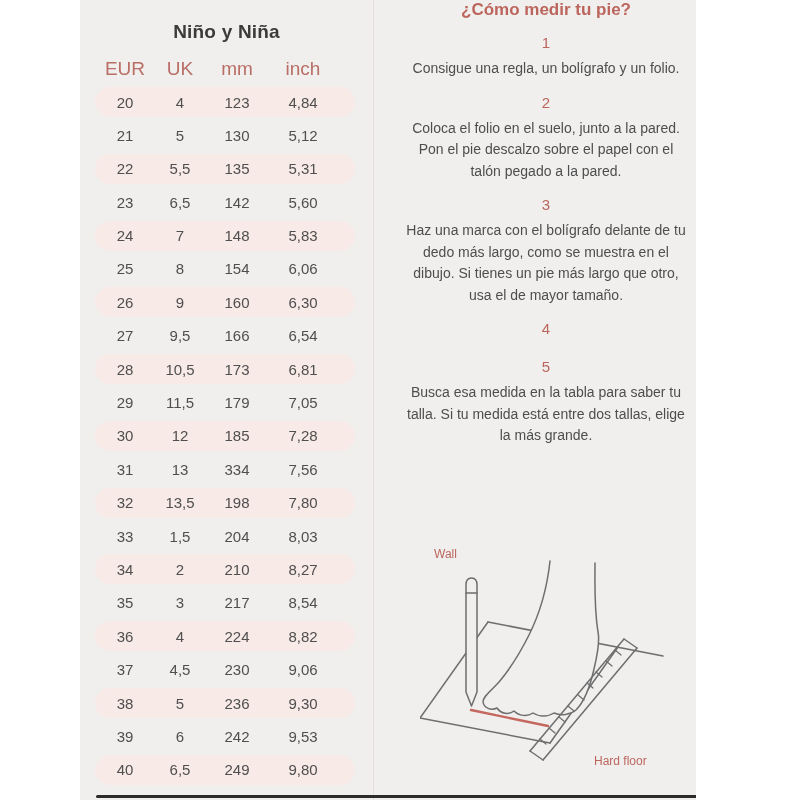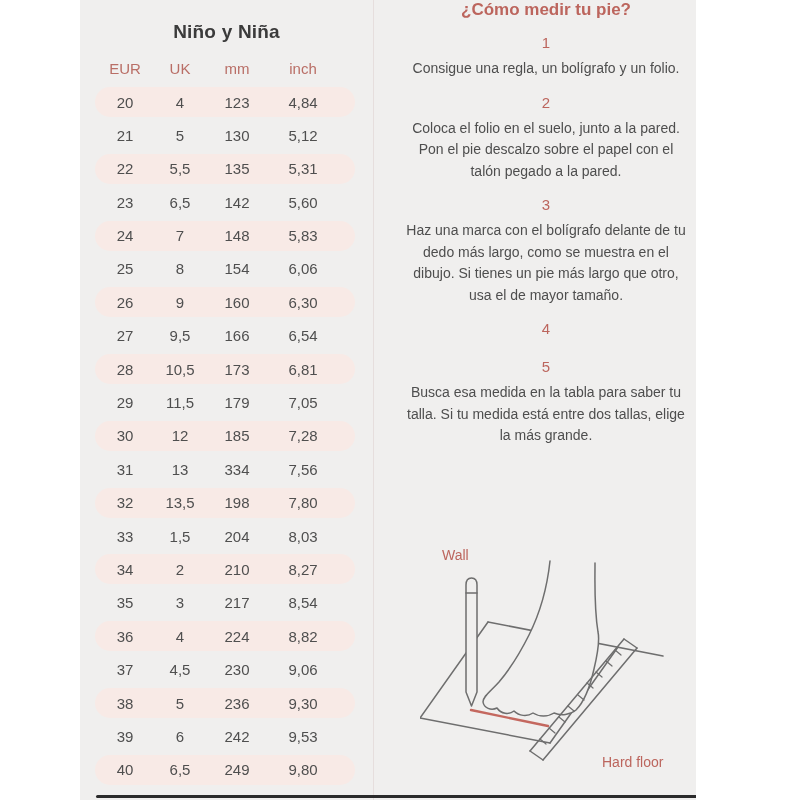--- a/index.html
+++ b/index.html
@@ -15,37 +15,37 @@
   html,body{width:800px;height:800px;background:#ffffff;font-family:"Liberation Sans",sans-serif;}
   .page{position:relative;width:696px;height:800px;background:#ffffff;overflow:hidden;}
   .panel{position:absolute;left:80px;top:0;width:638px;height:800px;background:var(--panel);}
   .divider{position:absolute;left:373px;top:0;width:1px;height:800px;background:#e6dedd;}
 
   
   .table-col{position:absolute;left:80px;top:0;width:293px;}
   .table-title{padding-top:21px;text-align:center;font-size:19px;font-weight:600;color:#3b3b3b;letter-spacing:.2px;}
   .t-grid{display:grid;grid-template-columns:60px 50px 64px 68px;width:260px;margin-left:15px;align-items:center;}
   .t-head{margin-top:15px;height:20px;}
-  .t-head span{text-align:center;font-size:15px;color:var(--header);}
+  .t-head span{text-align:center;font-size:19px;color:var(--header);}
   .t-body{margin-top:9px;}
   .t-row{height:30px;margin-bottom:3.4px;}
   .t-row:nth-child(odd){background:var(--pill);border-radius:17px;}
   .t-cell{text-align:center;font-size:15px;color:#4f4f4f;}
 
   
   .guide-col{position:absolute;left:374px;top:0;width:344px;height:800px;}
   .guide-title{text-align:center;font-size:17px;font-weight:700;color:var(--accent);}
   .steps{display:flex;flex-direction:column;align-items:center;}
   .step-num{margin-top:13px;margin-bottom:5px;font-size:15px;color:var(--accent);text-align:center;line-height:20px;}
   .step-text{width:284px;font-size:14px;line-height:21.5px;color:var(--body-text);text-align:center;}
 
   
   .illu{position:absolute;left:46px;top:545px;width:340px;height:230px;}
   .illu svg{position:absolute;left:0;top:0;}
-  .illu-label{position:absolute;font-size:14px;color:var(--accent);white-space:nowrap;margin-left:8px;}
+  .illu-label{position:absolute;font-size:12px;color:var(--accent);white-space:nowrap;}
   .label-wall{left:14px;top:2px;}
   .label-floor{left:174px;top:209px;}
 
   .bottom-bar{position:absolute;left:96px;top:795px;width:608px;height:3px;background:#2b2b2b;border-radius:2px;}
 </style>
 </head>
 <body>
 
 <div class="page">
   <div class="panel"></div>

